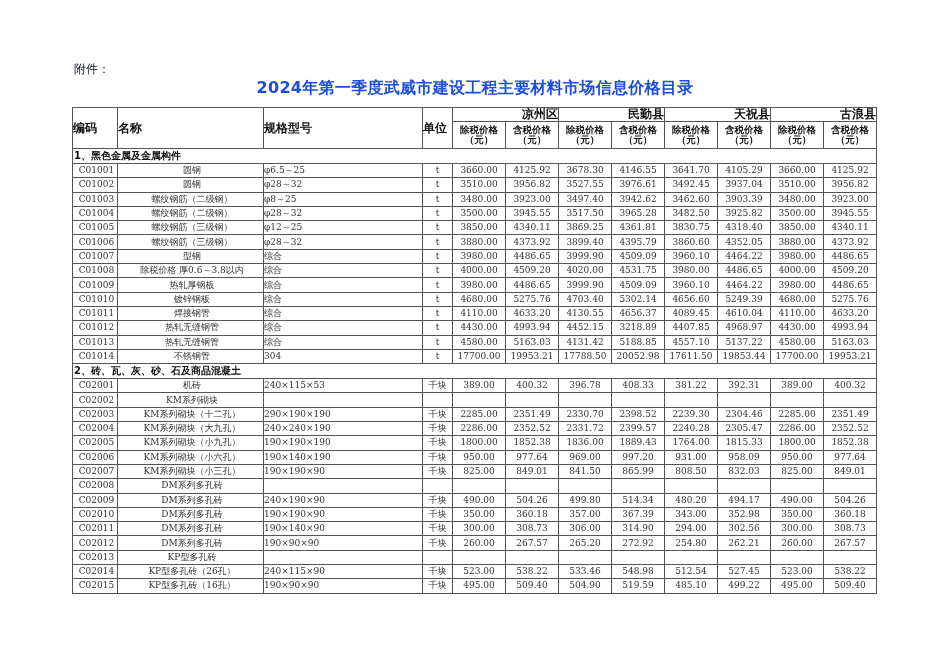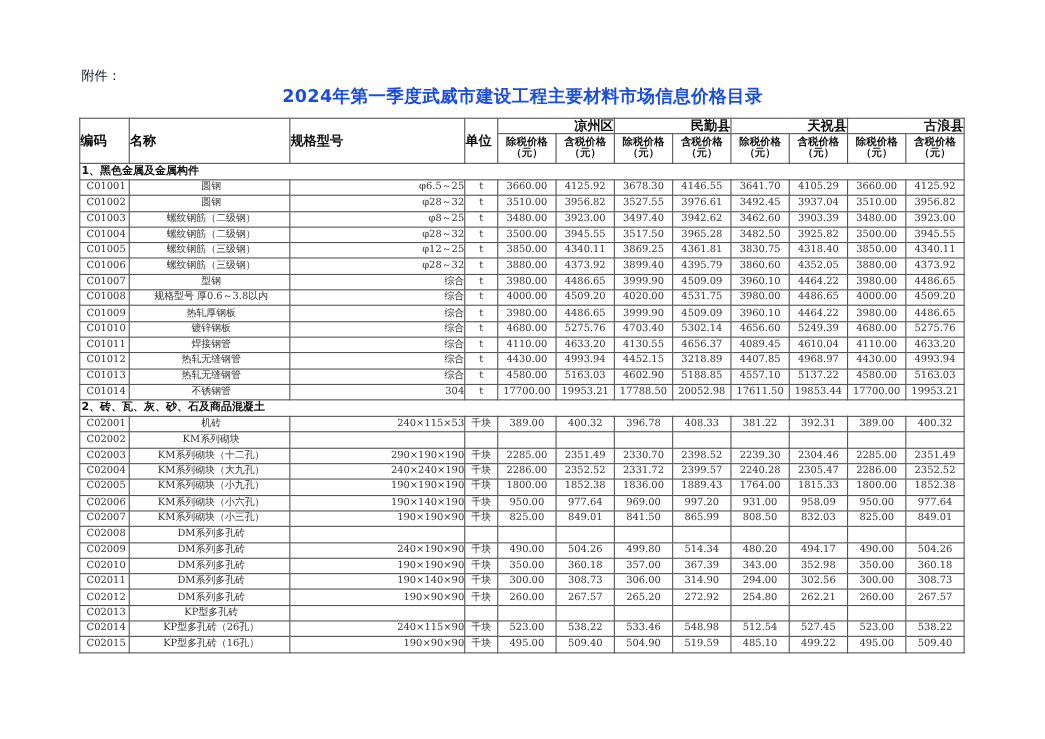--- a/index.html
+++ b/index.html
@@ -12,21 +12,21 @@
   td, th { border: 1px solid #555; padding: 0; overflow: hidden; white-space: nowrap; }
   th { font-family: "DejaVu Sans", "Liberation Sans", sans-serif; font-weight: bold; color: #111; }
   .h-main { font-size: 12px; text-align: left; }
   .h-region { font-size: 12px; height: 13px; line-height: 13px; text-align: right; }
   .h-price { font-size: 9.5px; line-height: 10px; height: 26px; text-align: center; font-weight: bold; }
   .h-price span { display: block; }
   .section td { font-family: "DejaVu Sans", "Liberation Sans", sans-serif; font-weight: bold; font-size: 10px; height: 14px; line-height: 14px; padding-left: 1px; border-left: 1px solid #555; border-right: 1px solid #555; }
   tr.row td { height: 13.3px; line-height: 13px; font-size: 9px; color: #333; }
   td.code { text-align: center; padding-left: 3px; }
   td.name { text-align: center; padding-left: 3px; }
-  td.spec { text-align: right; }
+  td.spec { text-align: left; }
   td.unit { text-align: center; }
   td.num { text-align: center; }
 </style>
 </head>
 <body>
 
 <div class="attach">附件：</div>
 <div class="title">2024年第一季度武威市建设工程主要材料市场信息价格目录</div>
 
 <table>
@@ -187,21 +187,21 @@
         <td class="num">4486.65</td>
         <td class="num">3999.90</td>
         <td class="num">4509.09</td>
         <td class="num">3960.10</td>
         <td class="num">4464.22</td>
         <td class="num">3980.00</td>
         <td class="num">4486.65</td>
       </tr>
       <tr class="row">
         <td class="code">C01008</td>
-        <td class="name">规格型号 厚0.6～3.8以内</td>
+        <td class="name">除税价格 厚0.6～3.8以内</td>
         <td class="spec">综合</td>
         <td class="unit">t</td>
         <td class="num">4000.00</td>
         <td class="num">4509.20</td>
         <td class="num">4020.00</td>
         <td class="num">4531.75</td>
         <td class="num">3980.00</td>
         <td class="num">4486.65</td>
         <td class="num">4000.00</td>
         <td class="num">4509.20</td>
@@ -262,21 +262,21 @@
         <td class="num">4430.00</td>
         <td class="num">4993.94</td>
       </tr>
       <tr class="row">
         <td class="code">C01013</td>
         <td class="name">热轧无缝钢管</td>
         <td class="spec">综合</td>
         <td class="unit">t</td>
         <td class="num">4580.00</td>
         <td class="num">5163.03</td>
-        <td class="num">4602.90</td>
+        <td class="num">4131.42</td>
         <td class="num">5188.85</td>
         <td class="num">4557.10</td>
         <td class="num">5137.22</td>
         <td class="num">4580.00</td>
         <td class="num">5163.03</td>
       </tr>
       <tr class="row">
         <td class="code">C01014</td>
         <td class="name">不锈钢管</td>
         <td class="spec">304</td>

